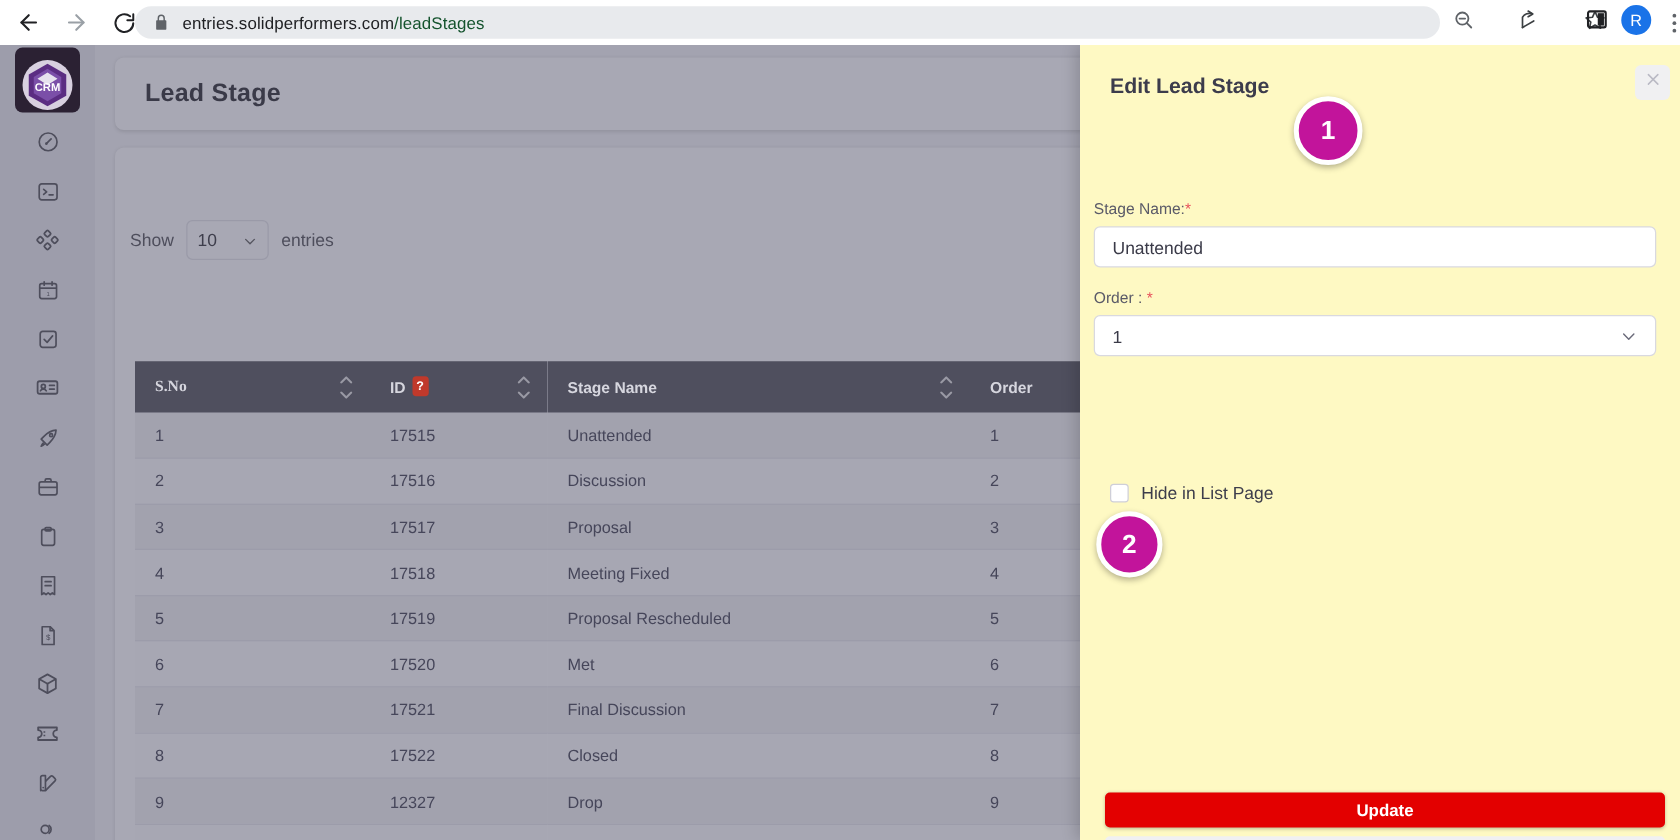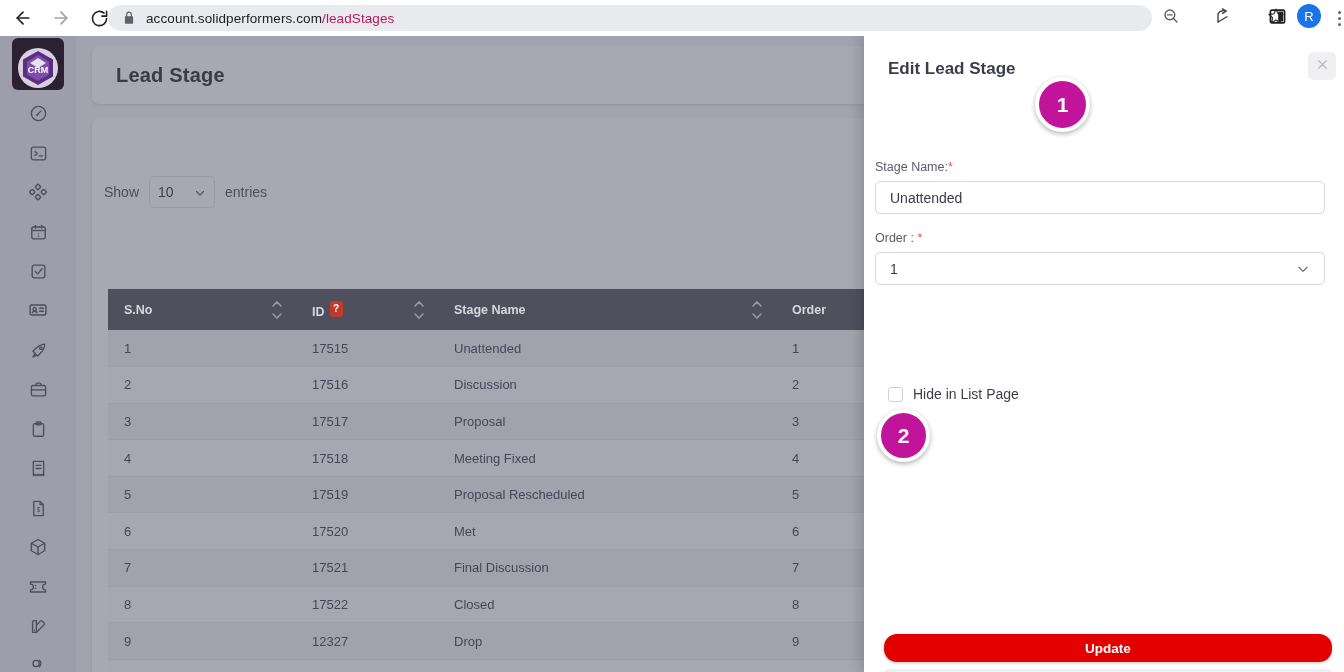--- a/index.html
+++ b/index.html
@@ -27,21 +27,21 @@
     width: 1044px; height: 26px;
     background: #e8eaed; border-radius: 13px;
     display: flex; align-items: center;
     padding: 0 10px;
   }
   #lock-icon { width: 14px; height: 14px; margin-left: 4px; margin-right: 10px; flex: 0 0 auto; }
   #url-text {
     font-size: 13.5px; color: #202124; letter-spacing: .1px;
     white-space: nowrap;
   }
-  #url-text .path { color: #be185d; }
+  #url-text .path { color: #14532d; }
   .omni-action {
     position: absolute; top: 6px; width: 24px; height: 24px;
     display: flex; align-items: center; justify-content: center;
   }
   #zoom-icon-btn  { left: 1159px; }
   #share-icon-btn { left: 1212px; }
   #star-icon-btn  { left: 1264px; }
   #split-icon-btn { position: absolute; left: 1265px; top: 6px; width: 24px; height: 24px;
                     display: flex; align-items: center; justify-content: center; }
   #profile-avatar {
@@ -155,21 +155,21 @@
     padding: 0 0 0 16px;
     border-bottom: 1px solid #9c9caa;
     white-space: nowrap;
   }
   #lead-table tbody tr:nth-child(odd)  { background: #a2a2ae; }
   #lead-table tbody tr:nth-child(even) { background: #a7a7b3; }
 
   
   #modal-drawer {
     position: absolute; left: 864px; top: 0; width: 480px; height: 636px;
-    background: #ffffff;
+    background: #fef9c3;
     box-shadow: -3px 0 12px rgba(0,0,0,.18);
   }
   #modal-header {
     position: absolute; left: 0; top: 0; width: 480px; height: 66px;
     display: flex; align-items: center;
   }
   #modal-title {
     margin-left: 24px;
     font-size: 17px; font-weight: 700; color: #3c3c4c;
   }
@@ -277,21 +277,21 @@
         </svg>
     </span>
   </div>
 
   <div id="omnibox">
     <span id="lock-icon">
       <svg width="14" height="14" viewBox="0 0 24 24" fill="#5f6368">
           <path d="M12 1a5 5 0 0 0-5 5v3H6a1 1 0 0 0-1 1v11a1 1 0 0 0 1 1h12a1 1 0 0 0 1-1V10a1 1 0 0 0-1-1h-1V6a5 5 0 0 0-5-5zm0 2a3 3 0 0 1 3 3v3H9V6a3 3 0 0 1 3-3z"></path>
         </svg>
     </span>
-    <span id="url-text"><span>account.solidperformers.com</span><span class="path">/leadStages</span></span>
+    <span id="url-text"><span>entries.solidperformers.com</span><span class="path">/leadStages</span></span>
   </div>
 
   <div class="omni-action" id="zoom-icon-btn">
     <span>
       <svg width="18" height="18" viewBox="0 0 24 24" fill="none" stroke="#5f6368" stroke-width="1.9" stroke-linecap="round">
           <circle cx="10.5" cy="10.5" r="6.5"></circle>
           <line x1="15.3" y1="15.3" x2="20" y2="20"></line>
           <line x1="7.5" y1="10.5" x2="13.5" y2="10.5"></line>
         </svg>
     </span>
@@ -497,21 +497,21 @@
                 <polyline points="5 9 12 16 19 9"></polyline>
               </svg>
           </span>
         </div>
         <span>entries</span>
       </div>
 
       <table id="lead-table">
         <thead>
           <tr>
-            <th style="width:188px;">
+            <th style="width:188px;font-family:Liberation Serif, serif;">
               <span>S.No</span>
               <span class="sort-arrows">
                 <svg width="10" height="6" viewBox="0 0 10 6" fill="none" stroke="#d6d6de" stroke-width="1.6" stroke-linecap="round">
                     <polyline points="1 5 5 1 9 5"></polyline>
                   </svg>
                 <svg width="10" height="6" viewBox="0 0 10 6" fill="none" stroke="#d6d6de" stroke-width="1.6" stroke-linecap="round">
                     <polyline points="1 1 5 5 9 1"></polyline>
                   </svg>
               </span>
             </th>
@@ -640,21 +640,21 @@
         </span>
       </div>
     </div>
 
 
     <div id="hide-row" style="left:24px;">
       <div id="hide-checkbox"></div>
       <span id="hide-label">Hide in List Page</span>
     </div>
 
-    <div id="update-button" style="left:20px;border-radius:13px;">
+    <div id="update-button" style="left:20px;">
         <span>Update</span>
       </div>
     <div id="cancel-button" style="left:20px;"></div>
   </div>
 
   <div class="step-marker" id="step-1">
       <span>1</span>
     </div>
   <div class="step-marker" id="step-2">
       <span>2</span>

